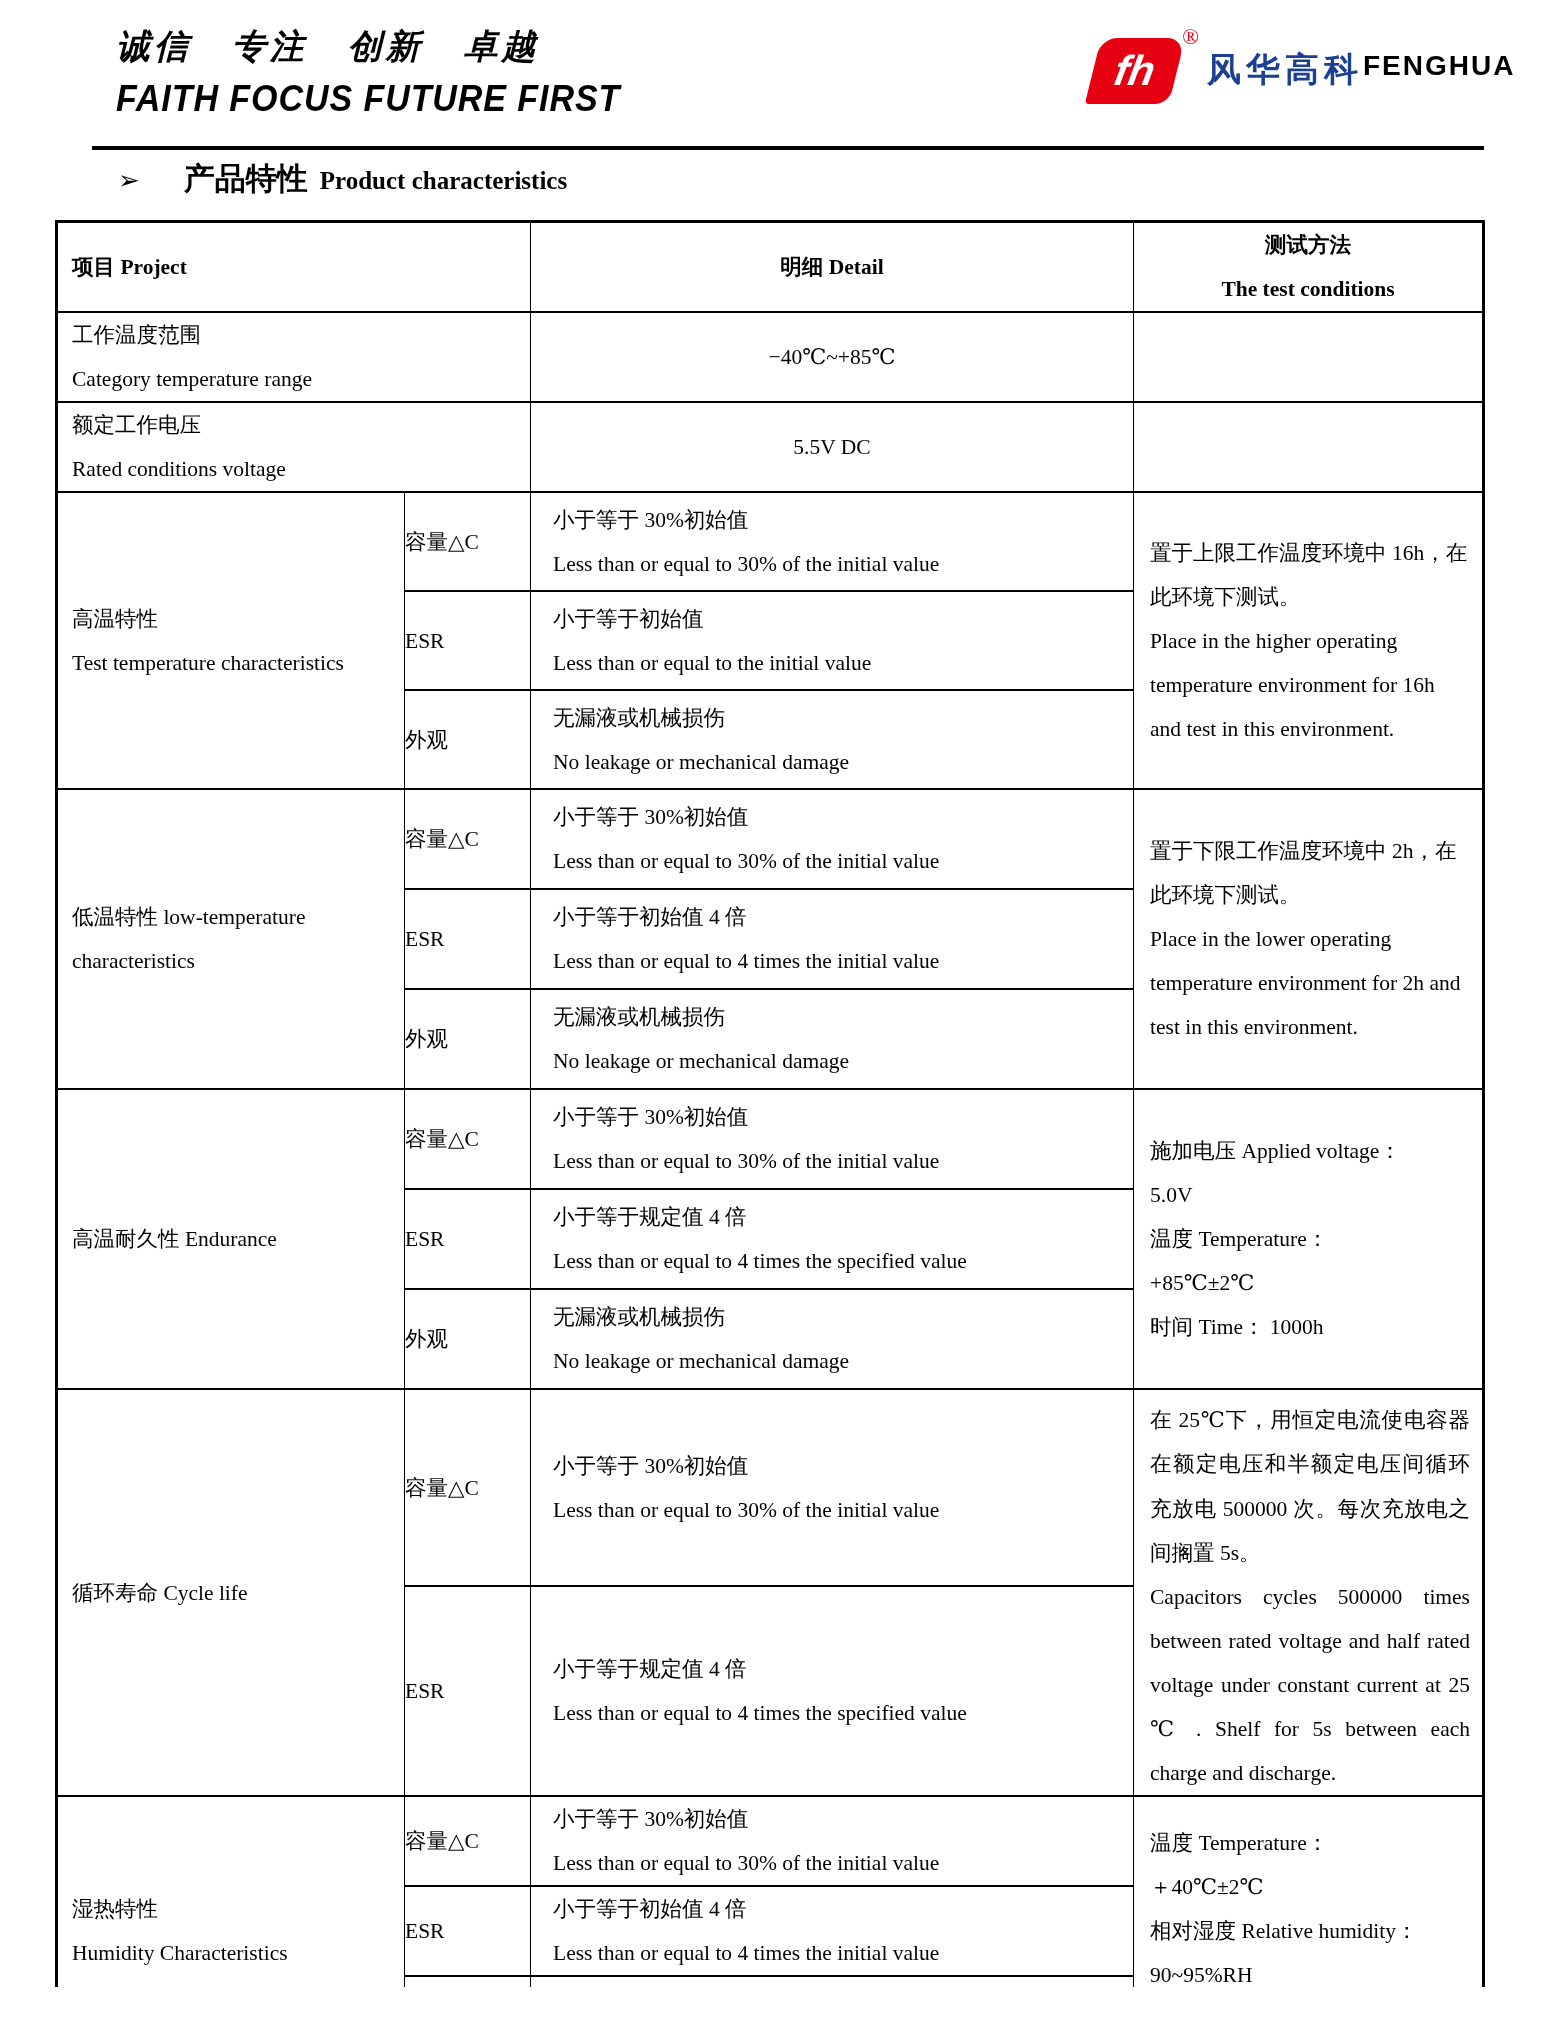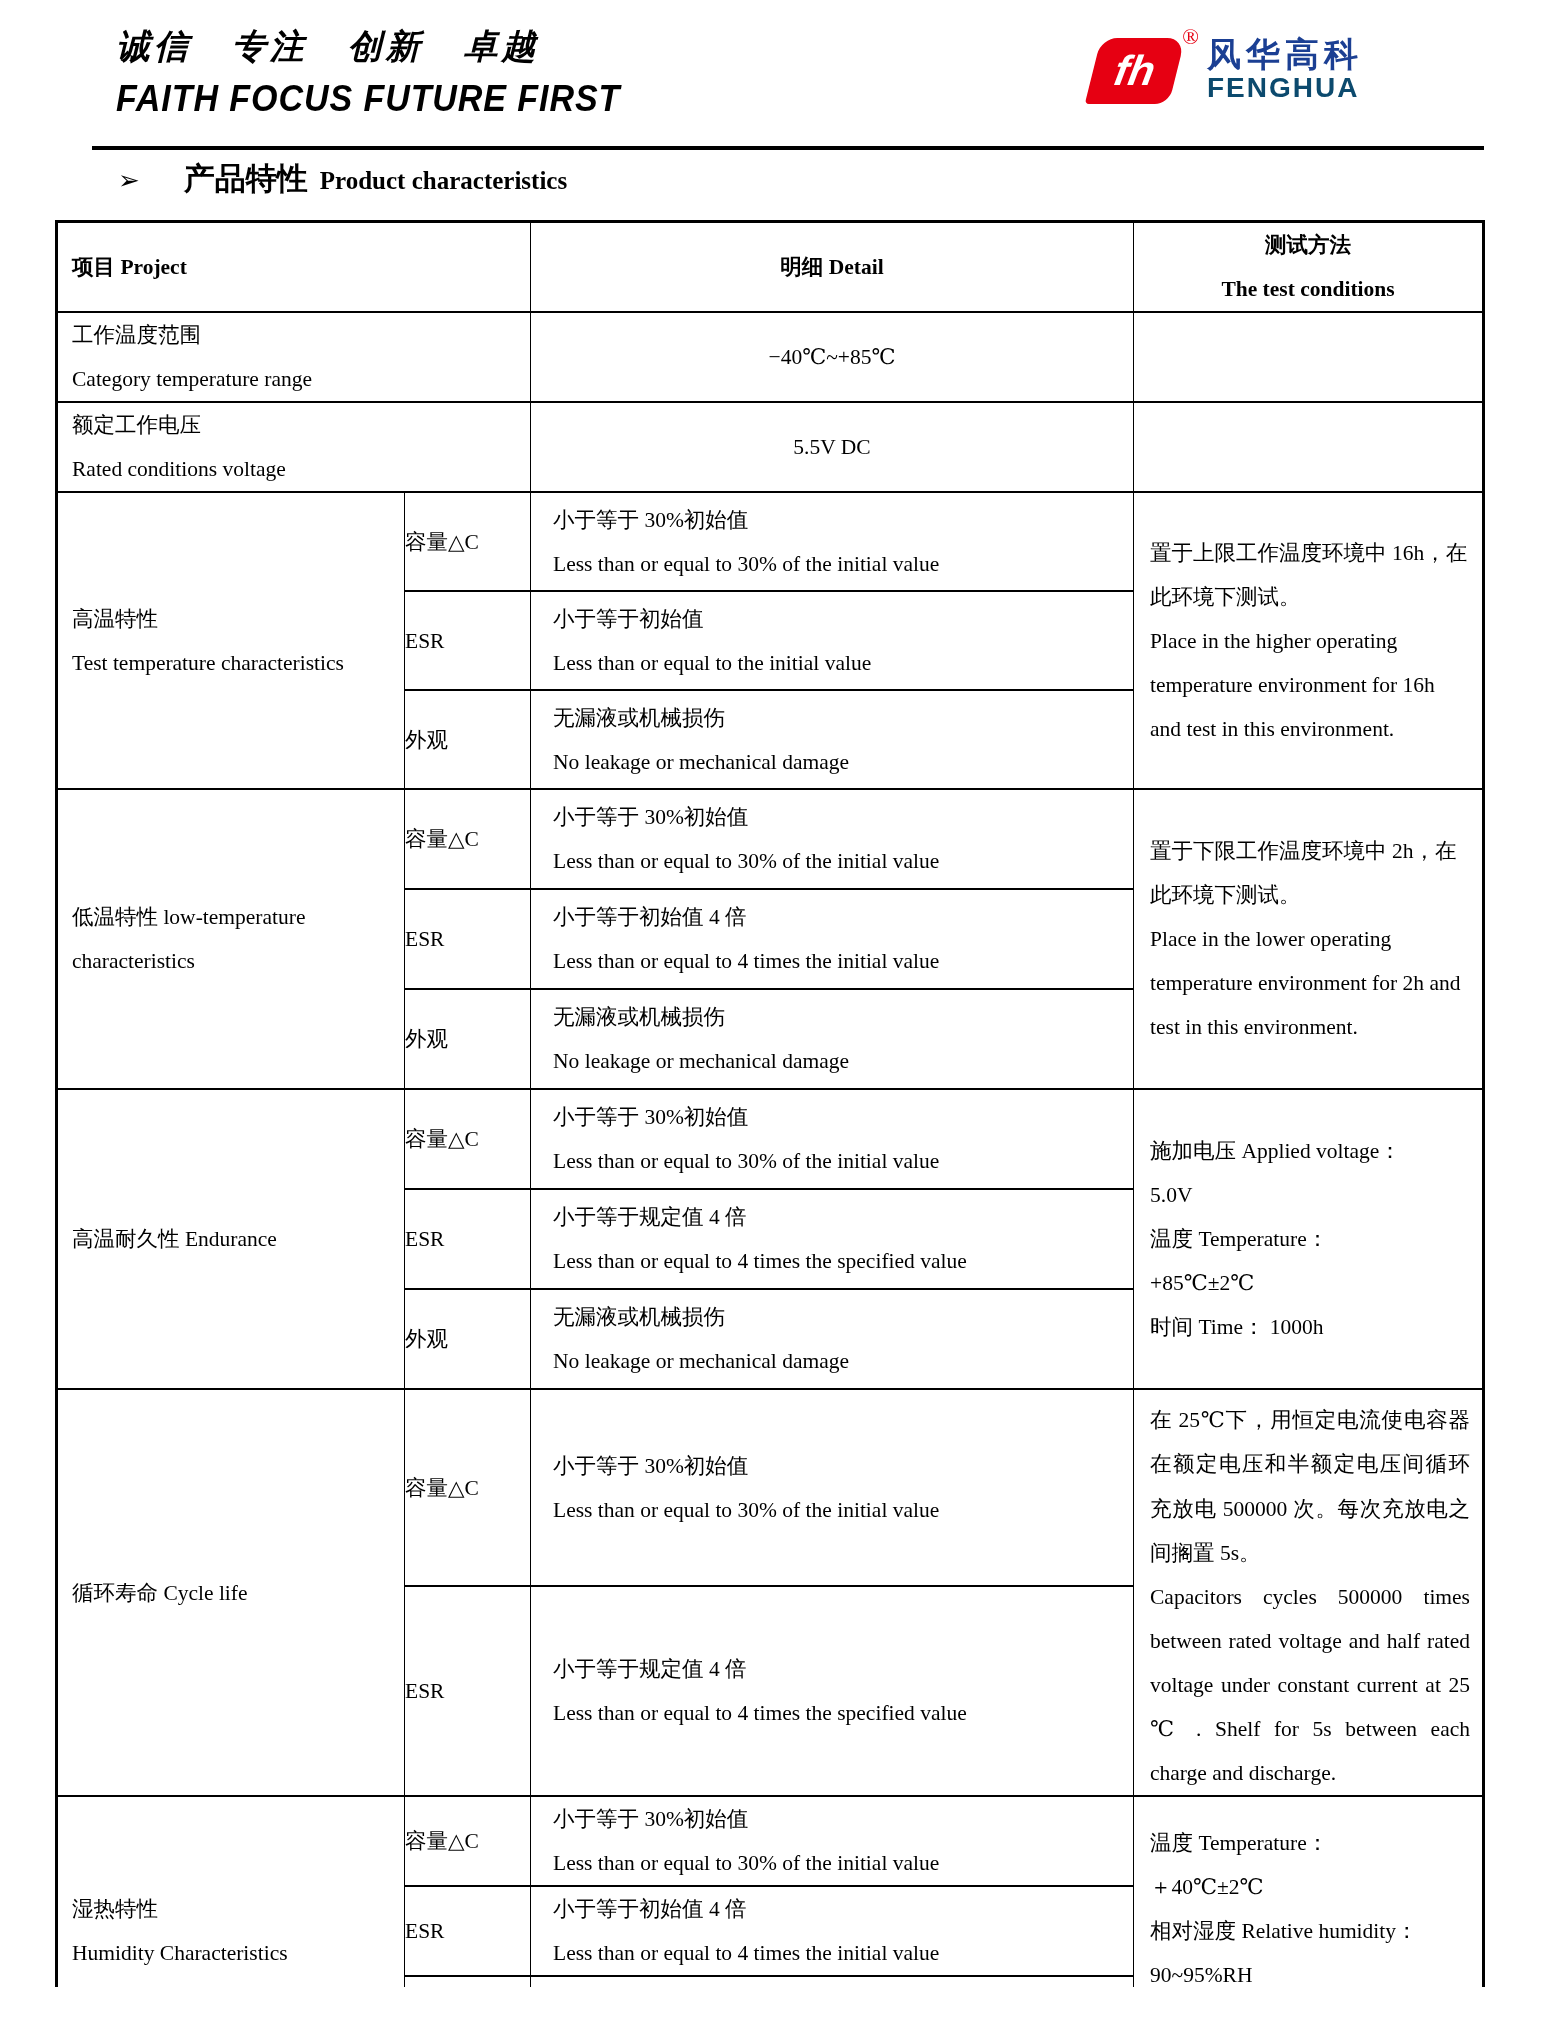--- a/index.html
+++ b/index.html
@@ -33,27 +33,27 @@
   }
   .logo-flag-letters {
     color:#fff; font-weight:bold; font-style:italic; font-size:42px;
     font-family:"Liberation Sans","DejaVu Sans",sans-serif; line-height:1;
     transform:skewX(4deg);
   }
   .logo-reg {
     position:absolute; right:-8px; top:-8px; color:#e60012;
     font-size:22px; font-family:"Liberation Serif",serif;
   }
-  .logo-text { display:flex; flex-direction:column; }
+  .logo-text { display:flex; }
   .logo-text-cn {
     color:#1b3f93; font-weight:bold; font-size:34px; letter-spacing:5px;
     font-family:"Liberation Sans","DejaVu Sans",sans-serif; line-height:1.1;
   }
   .logo-text-en {
-    color:#0c4a6e; font-weight:bold; font-size:28px; letter-spacing:2px;
+    color:#000000; font-weight:bold; font-size:28px; letter-spacing:2px;
     font-family:"Liberation Sans","DejaVu Sans",sans-serif; line-height:1.1;
   }
   .header-rule { position:absolute; left:92px; top:146px; width:1392px; height:4px; background:#000; }
 
   .doc-title { position:absolute; left:118px; top:158px; display:flex; align-items:baseline; gap:12px; }
   .title-bullet { font-size:26px; font-family:"DejaVu Sans",sans-serif; }
   .title-cn { font-size:31px; font-weight:bold; margin-left:32px; }
   .title-en { font-size:25px; font-weight:bold; }
 
   

